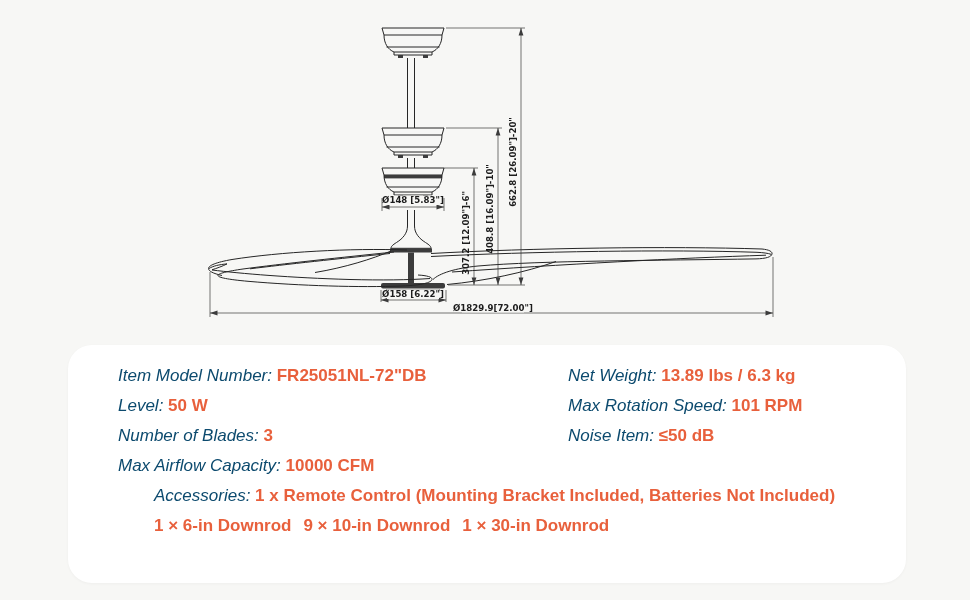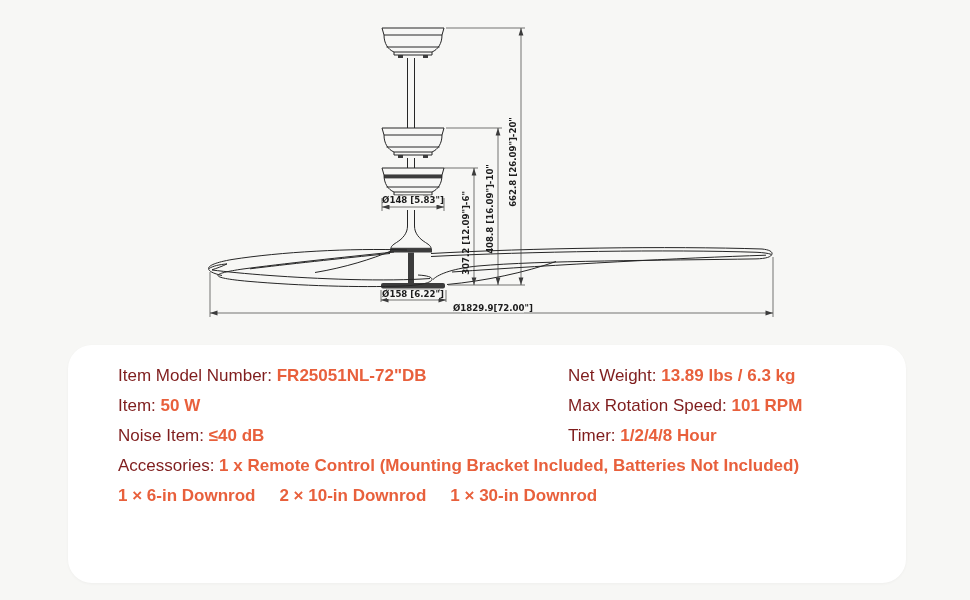--- a/index.html
+++ b/index.html
@@ -26,24 +26,24 @@
   .spec-card{
     position:absolute;left:68px;top:345px;width:838px;height:238px;
     background:#ffffff;border-radius:24px;
     box-shadow:0 1px 3px rgba(0,0,0,0.035);
   }
   .specs{
     position:absolute;left:50px;top:16px;width:770px;
     display:grid;grid-template-columns:450px auto;
   }
   .spec-row{height:30px;line-height:30px;font-size:17px;color:#2c2c2c;white-space:nowrap;}
-  .spec-row .lbl{color:#7f1d1d;font-weight:400;}
+  .spec-row .lbl{color:#0c4a6e;font-weight:400;font-style:italic;}
   .spec-row .val{color:#e8603c;font-weight:700;}
-  .span2{grid-column:1 / -1;}
-  .downrods{display:flex;gap:24px;}
+  .span2{grid-column:1 / -1;margin-left:36px;}
+  .downrods{display:flex;gap:12px;}
 </style>
 </head>
 <body>
 
 <div class="stage">
 
   <svg class="diagram" viewBox="0 0 970 345">
 
     <g>
       <path d="M 382,28 L 444,28 L 442,35 L 384,35 Z"></path>
@@ -163,40 +163,43 @@
     <div class="specs">
 
       <div class="spec-row">
         <span class="lbl">Item Model Number: </span><span class="val">FR25051NL-72"DB</span>
       </div>
       <div class="spec-row">
         <span class="lbl">Net Weight: </span><span class="val">13.89 lbs / 6.3 kg</span>
       </div>
 
       <div class="spec-row">
-        <span class="lbl">Item: </span><span class="val">50 W</span>
+        <span class="lbl">Level: </span><span class="val">50 W</span>
       </div>
 
       <div class="spec-row">
         <span class="lbl">Max Rotation Speed: </span><span class="val">101 RPM</span>
       </div>
-
-      <div class="spec-row">
-        <span class="lbl">Noise Item: </span><span class="val">≤40 dB</span>
-      </div>
-
-      <div class="spec-row">
-        <span class="lbl">Timer: </span><span class="val">1/2/4/8 Hour</span>
-      </div>
+      <div class="spec-row">
+        <span class="lbl">Number of Blades: </span><span class="val">3</span>
+      </div>
+
+      <div class="spec-row">
+        <span class="lbl">Noise Item: </span><span class="val">≤50 dB</span>
+      </div>
+      <div class="spec-row">
+        <span class="lbl">Max Airflow Capacity: </span><span class="val">10000 CFM</span>
+      </div>
+
 
       <div class="spec-row span2">
         <span class="lbl">Accessories: </span><span class="val">1 x Remote Control (Mounting Bracket Included, Batteries Not Included)</span>
       </div>
 
       <div class="spec-row span2 downrods">
         <span class="val">1 × 6-in Downrod</span>
-        <span class="val">2 × 10-in Downrod</span>
+        <span class="val">9 × 10-in Downrod</span>
         <span class="val">1 × 30-in Downrod</span>
       </div>
 
     </div>
   </div>
 </div>
 
 </body></html>

